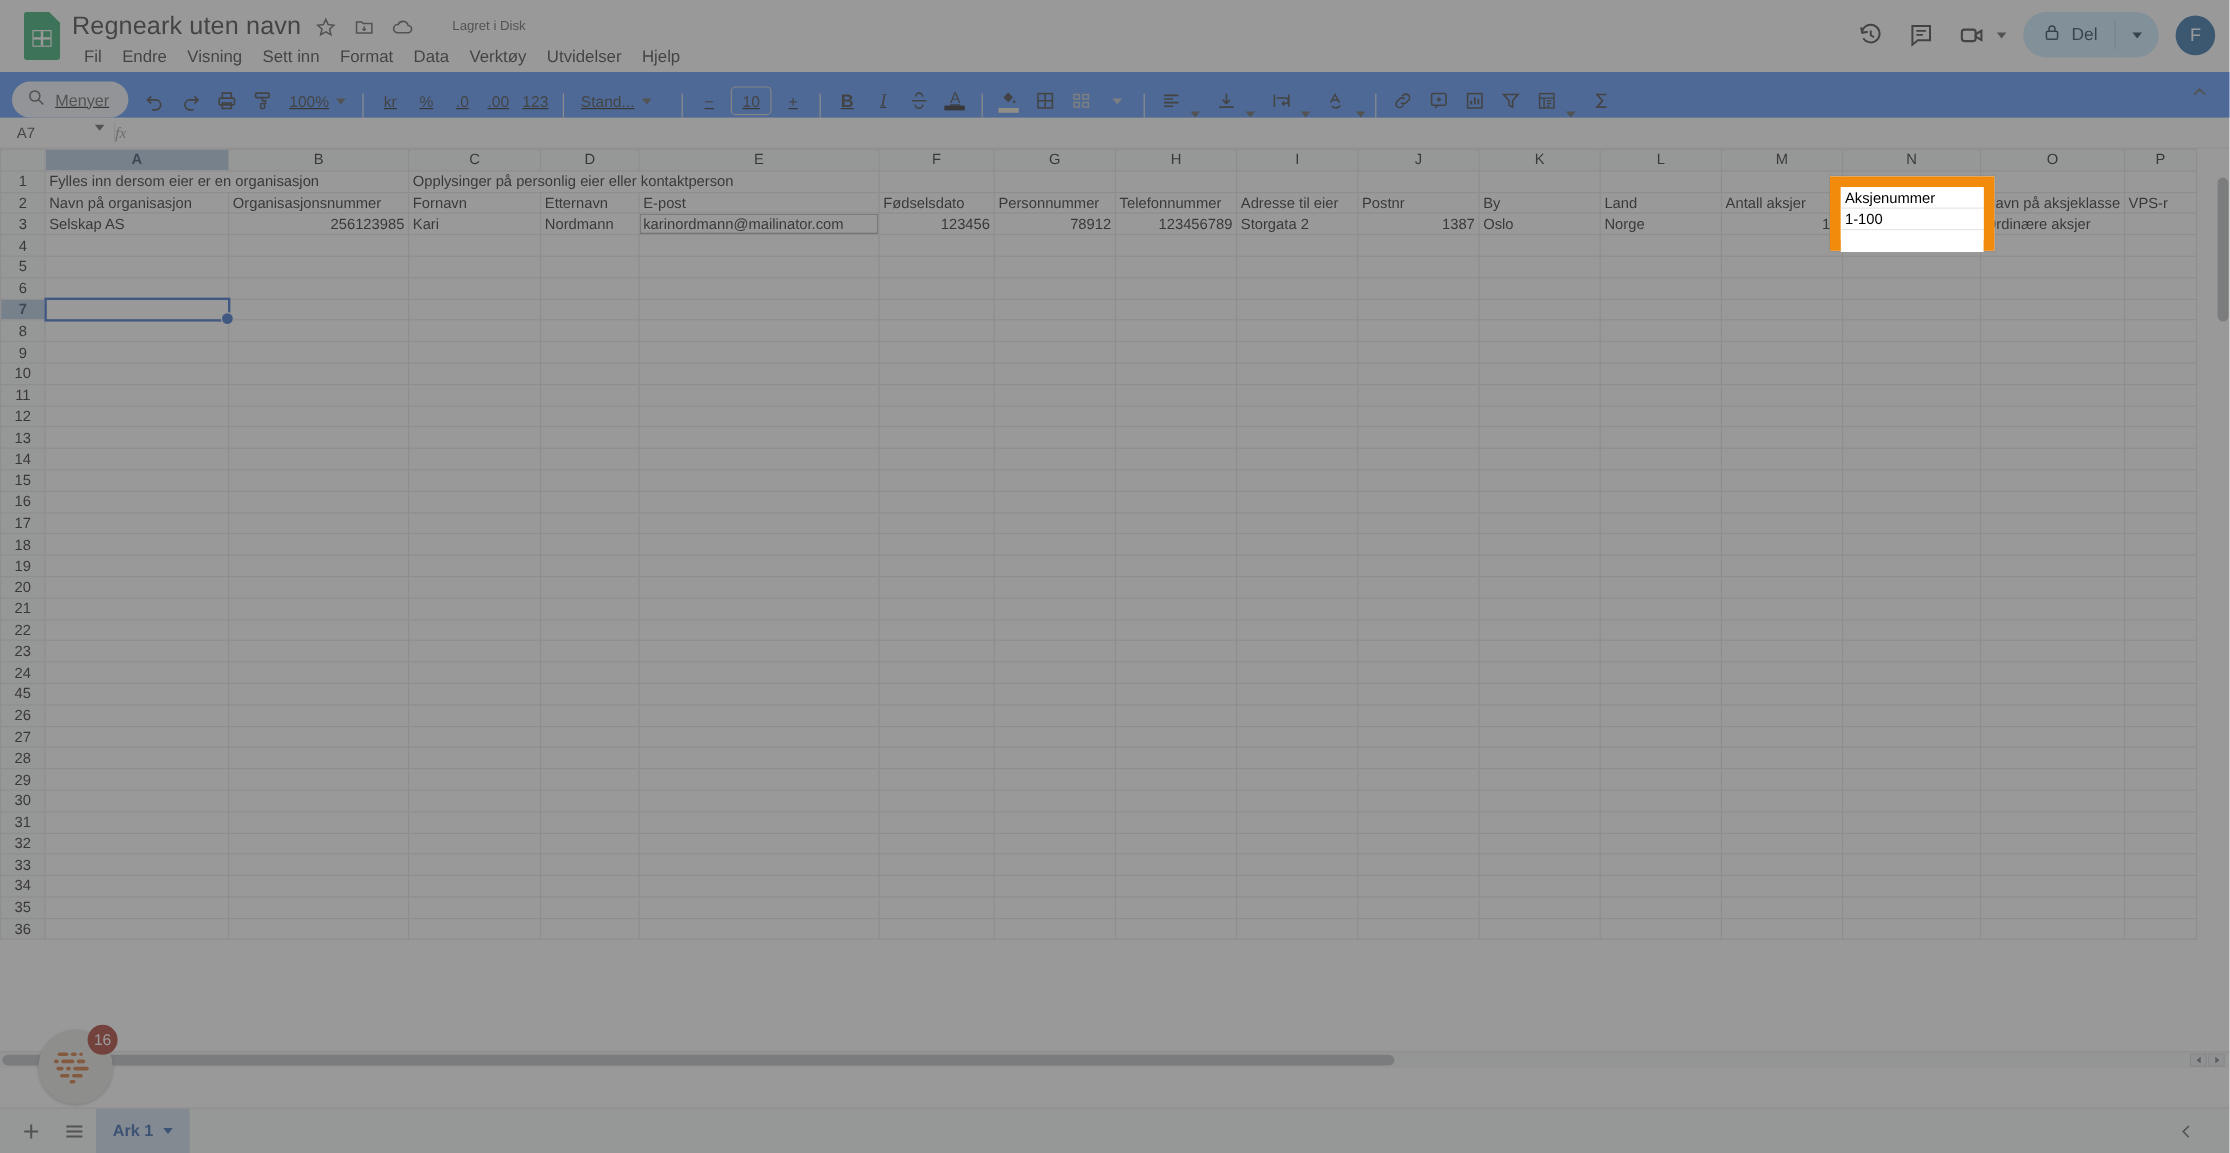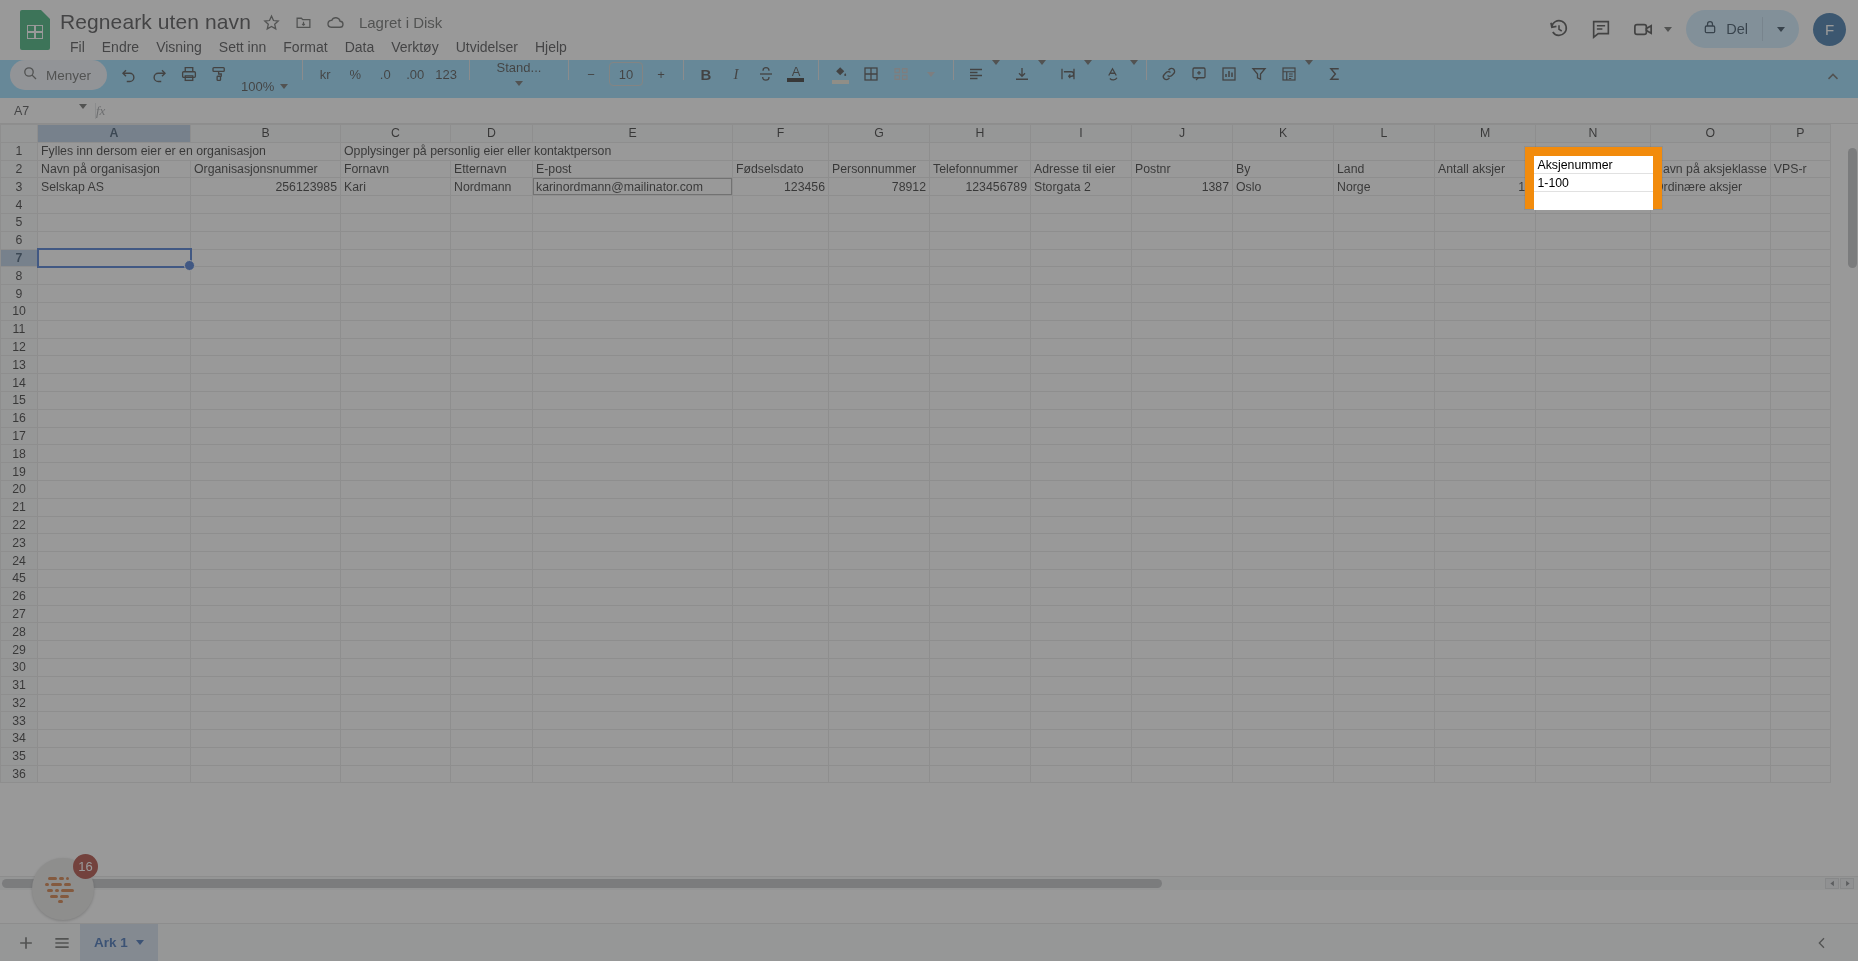--- a/index.html
+++ b/index.html
@@ -44,21 +44,21 @@
   .logo-grid::before {
     content:""; position:absolute; left:0; right:0; top:5px; height:1.6px; background:#fff;
   }
   .logo-grid::after {
     content:""; position:absolute; top:0; bottom:0; left:6px; width:1.6px; background:#fff;
   }
   .titleblock { display: flex; flex-direction: column; flex: 1; min-width: 0; }
   .title-row { display: flex; align-items: center; gap: 10px; height: 28px; }
   .doc-title { font-size: 21px; color: #202124; letter-spacing: .1px; white-space: nowrap; }
   .tinyicon { width: 22px; height: 22px; display:flex; align-items:center; justify-content:center; color:#444746; }
-  .saved-text { font-size: 15px; color: #444746; white-space: nowrap; margin-left: 2px; text-align: center; }
+  .saved-text { font-size: 11px; color: #444746; white-space: nowrap; margin-left: 20px; text-align: center; }
   .menu-row { display: flex; align-items: flex-start; gap: 1px; height: 26px; margin-left: 2px; }
   .menu-item {
     font-size: 14px; color: #202124; padding: 3px 8px; border-radius: 4px; white-space: nowrap;
   }
   .header-right { display: flex; align-items: center; gap: 4px; padding-top: 2px; }
   .hicon { width: 38px; height: 38px; border-radius: 50%;
     display: flex; align-items: center; justify-content: center; color: #1f1f1f; }
   .cam-wrap { display:flex; align-items:center; gap:2px; padding-right:2px; }
   .caret { width: 0; height: 0; border-left: 4.5px solid transparent;
            border-right: 4.5px solid transparent; border-top: 5px solid #444746; }
@@ -71,38 +71,38 @@
   .share-sep { width:1px; height:24px; background:#a8c7e0; }
   .share-caret { display:flex; align-items:center; justify-content:center; width:36px; height:100%; }
   .avatar {
     width: 33px; height: 33px; border-radius: 50%; background: #0b5394;
     color: #ffffff; font-size: 15px; display: flex; align-items: center;
     justify-content: center; margin-left: 10px; font-weight: 400;
   }
 
   
   .toolbar {
-    height: 38px; background: #7dd3fc; display: flex; align-items: flex-start;
-    padding: 0 10px; gap: 2px; position: relative;
+    height: 38px; background: #3b82f6; display: flex; align-items: flex-end;
+    padding: 0 10px; gap: 2px; position: relative; text-decoration: underline;
   }
   .tb-search {
     display: flex; align-items: center; gap: 8px; background: #edf2fa;
     height: 30px; border-radius: 15px; padding: 0 16px 0 12px; margin-right: 6px;
   }
   .tb-search-label { font-size: 13.5px; color: #444746; }
   .tb-btn {
     min-width: 28px; height: 28px; border-radius: 4px; display: flex;
     align-items: center; justify-content: center; color: #1f1f1f;
     font-size: 13px; padding: 0 4px;
   }
   .tb-btn.dis { color: #b5b9bd; }
   .tb-sep { width: 1px; height: 20px; background: #dadce0; margin: 0 6px; }
   .zoom-ctl { display: flex; align-items: center; gap: 6px; padding: 0 6px; height: 28px; margin-top: 12px; }
   .zoom-val { font-size: 13px; color: #1f1f1f; }
-  .font-ctl { display:flex; align-items:center; gap:6px; padding:0 6px; height:28px; width: 82px; flex-direction: column; }
+  .font-ctl { display:flex; align-items:center; gap:6px; padding:0 6px; height:28px; width: 82px; }
   .font-name { font-size: 13px; color: #1f1f1f; white-space: nowrap; overflow: hidden; }
   .size-ctl { display: flex; align-items: center; gap: 4px; }
   .size-box {
     width: 34px; height: 24px; border: 1px solid #c4c7c5; border-radius: 4px;
     display: flex; align-items: center; justify-content: center;
     font-size: 13px; color: #1f1f1f;
   }
   .colorbtn { display:flex; flex-direction:column; align-items:center; justify-content:center; height:28px; }
   .colorbar { width: 17px; height: 4px; margin-top: 1px; }
   .collapse-caret { position: absolute; right: 16px; top: 8px; }

